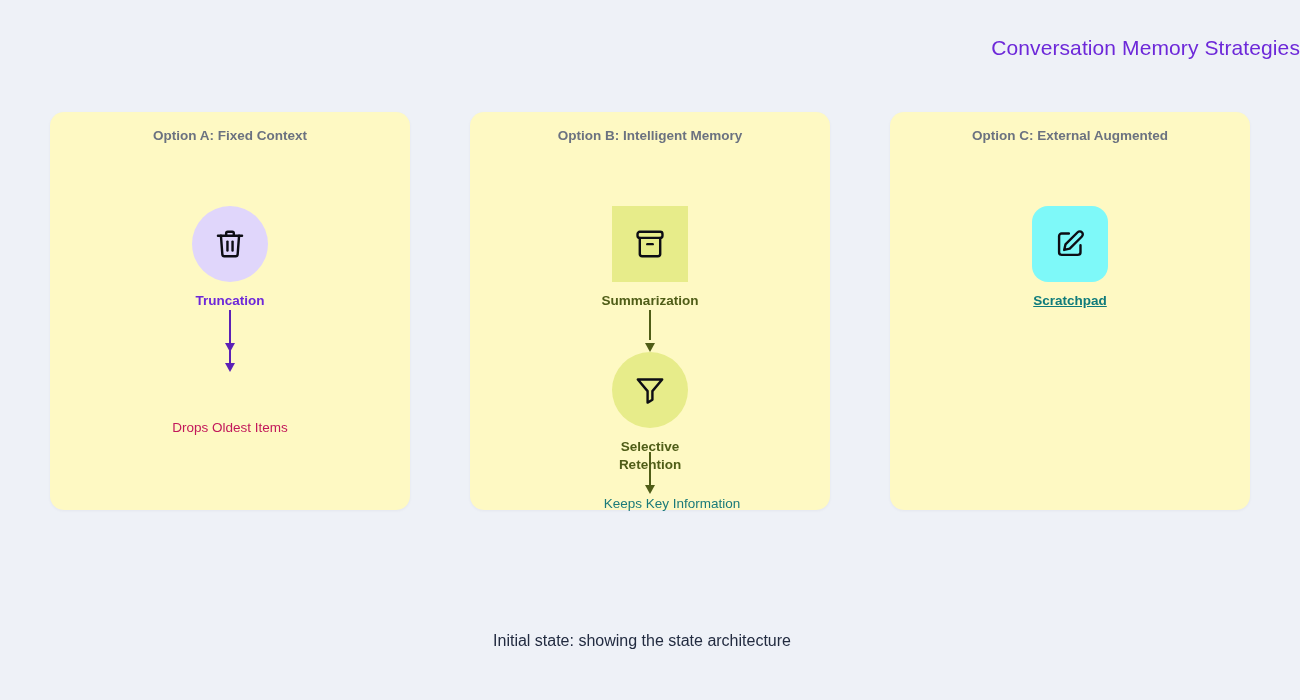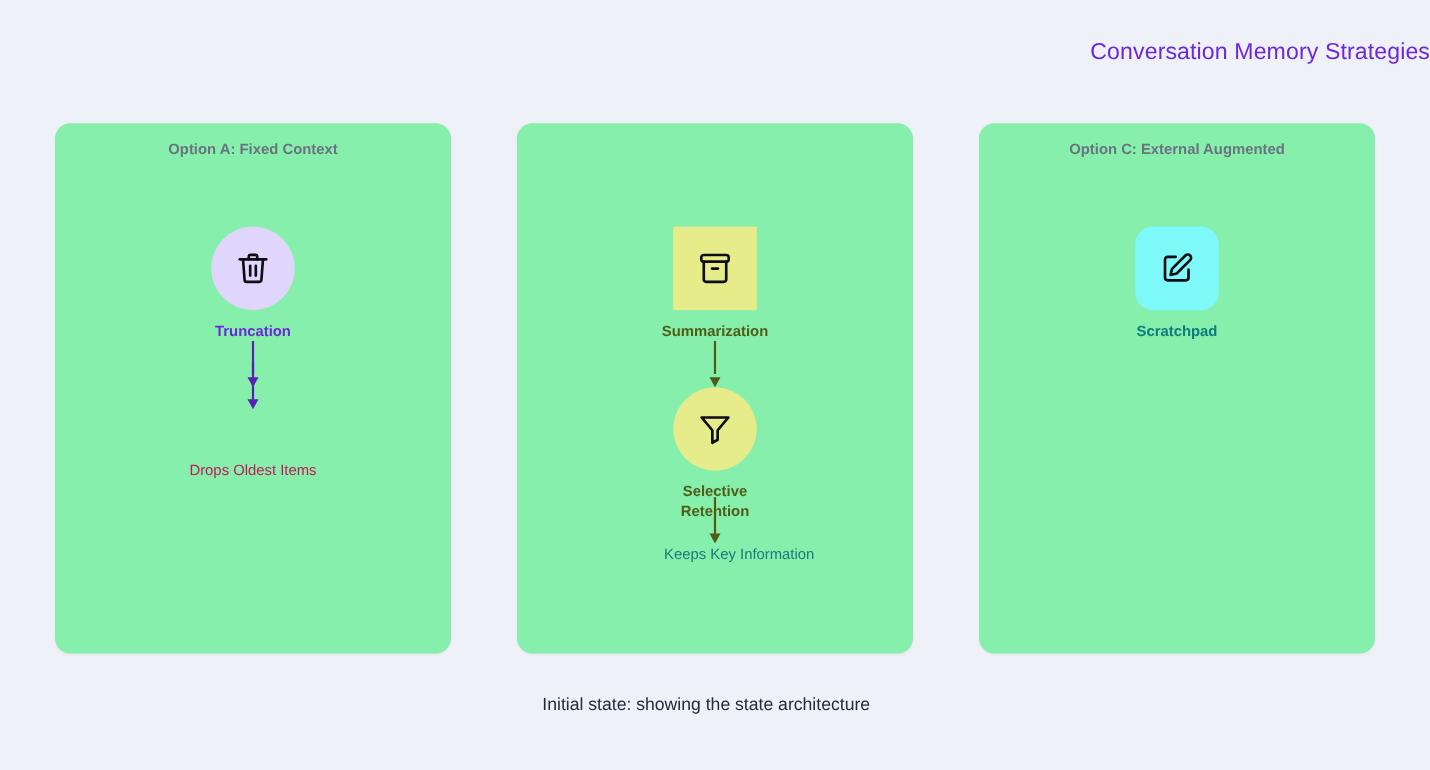--- a/index.html
+++ b/index.html
@@ -33,22 +33,22 @@
     left: 0;
     width: 1300px;
     height: 482px;
     display: flex;
     justify-content: center;
     gap: 60px;
   }
 
   .panel {
     width: 360px;
-    height: 482px;
-    background: #86efac;
+    height: 398px;
+    background: #fef9c3;
     border-radius: 14px;
     position: relative;
     box-shadow: 0 1px 3px rgba(32, 44, 70, 0.05);
   }
 
   .panel-title {
     position: absolute;
     top: 16px;
     left: 0;
     width: 100%;
@@ -174,20 +174,21 @@
           <div class="head" style="border-top-color: rgb(91, 33, 182);"></div>
         </div>
         <div class="connector overlap">
           <div class="stem" style="background: rgb(91, 33, 182);"></div>
           <div class="head" style="border-top-color: rgb(91, 33, 182);"></div>
         </div>
         <div class="outcome" style="color: rgb(194, 24, 91); margin-top: 48px;">Drops Oldest Items</div>
       </div>
     </div>
     <div class="panel">
+      <div class="panel-title">Option B: Intelligent Memory</div>
       <div class="flow">
         <div class="node">
           <div class="icon-box square" style="background: rgb(231, 236, 138);">
             <svg viewBox="0 0 24 24" fill="none" stroke="#0d0d14" stroke-width="1.7" stroke-linecap="round" stroke-linejoin="round">
               <rect x="3.2" y="3.4" width="17.6" height="4.3" rx="1.6"></rect>
               <path d="M4.8 7.7v11.3c0 .9.75 1.6 1.65 1.6h11.1c.9 0 1.65-.7 1.65-1.6V7.7"></path>
               <path d="M10.1 12.1h3.8"></path>
             </svg>
           </div>
           <div class="node-label" style="color: rgb(79, 93, 23);">Summarization</div>
@@ -214,19 +215,19 @@
     <div class="panel">
       <div class="panel-title">Option C: External Augmented</div>
       <div class="flow">
         <div class="node">
           <div class="icon-box rounded" style="background: rgb(126, 249, 249);">
             <svg viewBox="0 0 24 24" fill="none" stroke="#0d0d14" stroke-width="1.7" stroke-linecap="round" stroke-linejoin="round">
               <path d="M11.2 4.6H6.1c-1 0-1.8.8-1.8 1.8v11.5c0 1 .8 1.8 1.8 1.8h11.5c1 0 1.8-.8 1.8-1.8v-5.1"></path>
               <path d="M17.4 3.7a2.1 2.1 0 0 1 3 3l-8.6 8.6-3.9.9.9-3.9z"></path>
             </svg>
           </div>
-          <div class="node-label" style="color: rgb(15, 123, 123);">Scratchpad</div>
+          <div class="node-label" style="color: rgb(15, 123, 123); text-decoration: underline;">Scratchpad</div>
         </div>
       </div>
     </div>
   </div>
 
 <div class="footer-caption">Initial state: showing the state architecture</div>
 
 </body></html>

